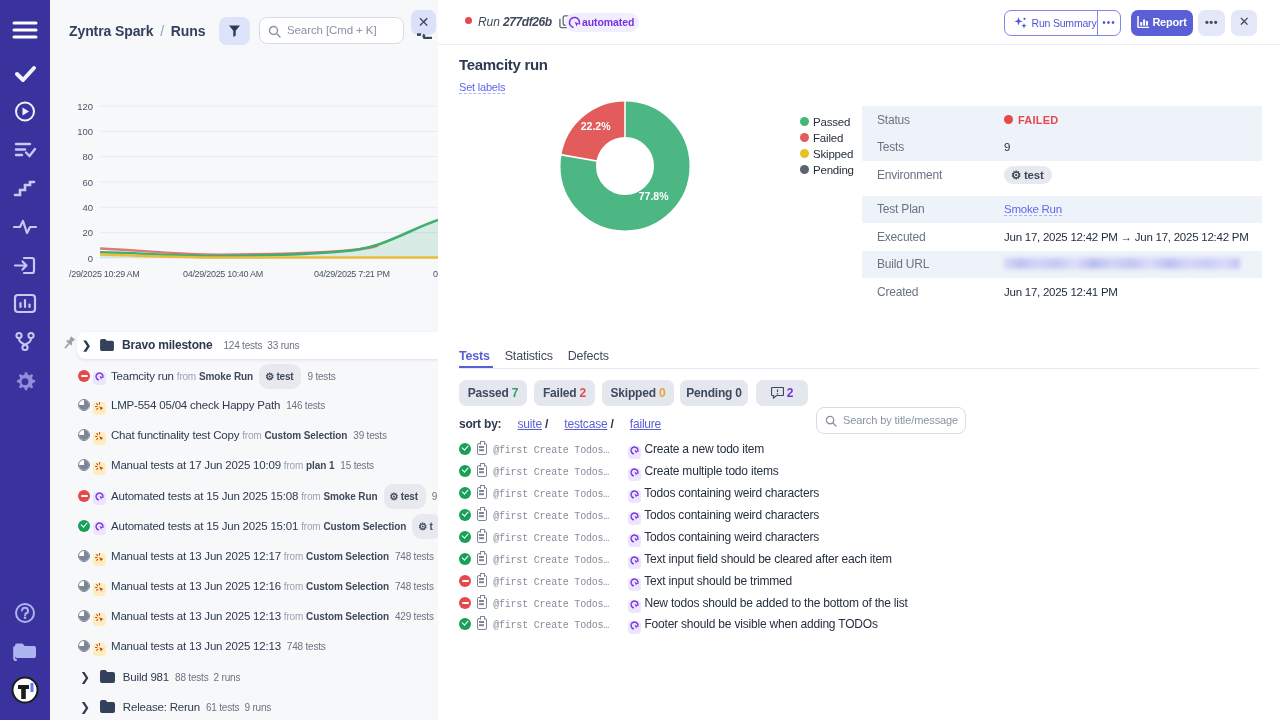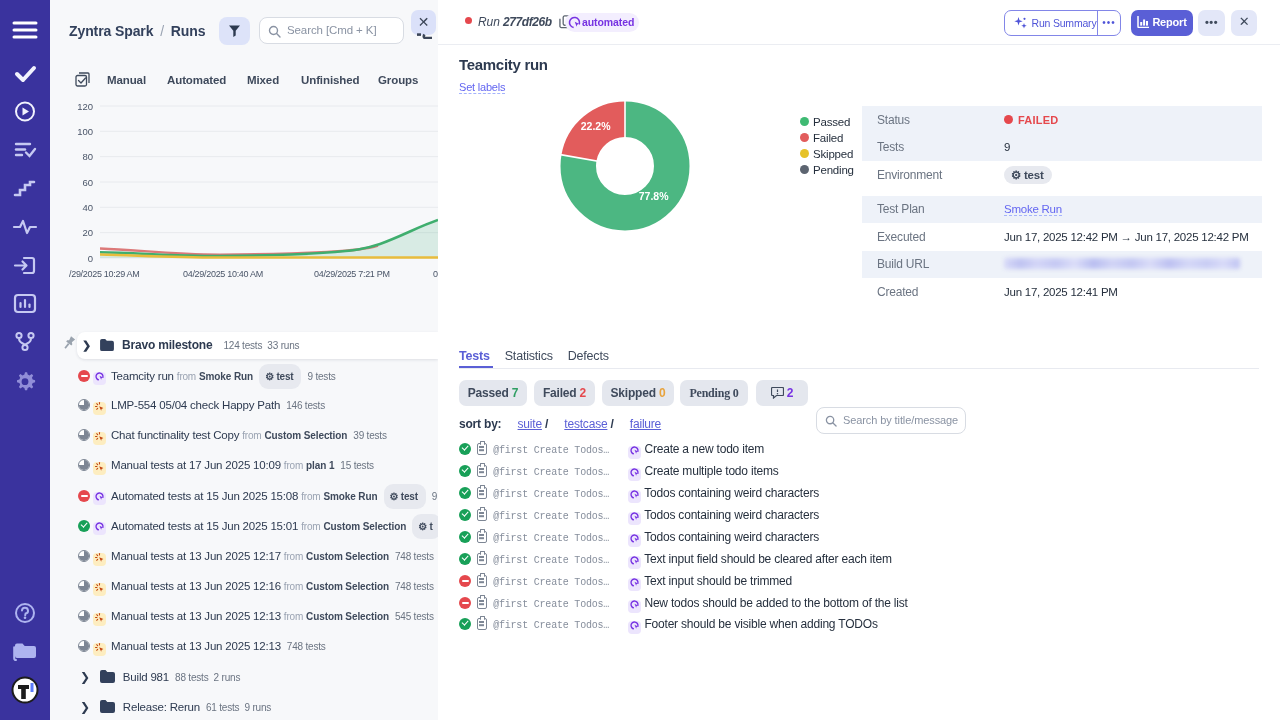--- a/index.html
+++ b/index.html
@@ -154,34 +154,20 @@
         <circle cx="5.5" cy="5.5" r="4" fill="none" stroke="#8a93a3" stroke-width="1.4"></circle>
         <line x1="8.6" y1="8.6" x2="12" y2="12" stroke="#8a93a3" stroke-width="1.4" stroke-linecap="round"></line>
       </svg>Search [Cmd + K]</div>
   <div class="closel">✕</div>
   <svg style="position:absolute; left:366px; top:33px;" width="18" height="6" viewBox="0 0 18 6">
       <g stroke="#3c4658" stroke-width="2.6" fill="none">
         <line x1="1" y1="1.6" x2="5" y2="1.6"></line>
         <path d="M8 5 h8 M9.5 5 c-1.5 0 -2.5 -1.5 -1 -3.5"></path>
       </g>
     </svg>
-  <div class="ltabs">
-    <svg style="position:absolute; left:25px; top:0px;" width="15" height="15" viewBox="0 0 15 15">
-        <g fill="none" stroke="#3f4a5c" stroke-width="1.3">
-          <path d="M4 1 h9 a1 1 0 0 1 1 1 v9"></path>
-          <rect x="1" y="3.5" width="10.5" height="10.5" rx="1.5"></rect>
-          <path d="M3.5 8.5 l2.5 2.5 L10.5 6" stroke-linecap="round" stroke-linejoin="round"></path>
-        </g>
-      </svg>
-    <span style="left:57px">Manual</span>
-    <span style="left:117px">Automated</span>
-    <span style="left:197px">Mixed</span>
-    <span style="left:251px">Unfinished</span>
-    <span style="left:328px">Groups</span>
-  </div>
   <svg id="chart" style="position:absolute; left:0; top:98px;" width="388" height="185" viewBox="0 0 388 185">
     <g stroke="#e8eaee" stroke-width="1">
       <line x1="50" y1="8" x2="388" y2="8"></line>
         <line x1="50" y1="33.3" x2="388" y2="33.3"></line>
         <line x1="50" y1="58.6" x2="388" y2="58.6"></line>
         <line x1="50" y1="84" x2="388" y2="84"></line>
         <line x1="50" y1="109.3" x2="388" y2="109.3"></line>
         <line x1="50" y1="134.6" x2="388" y2="134.6"></line>
         <line x1="50" y1="160" x2="388" y2="160"></line>
     </g>
@@ -278,21 +264,21 @@
             <path d="M6.5 6.5 l6.5 3 -2.8 1.2 -.6 3 z" fill="#c2410c"></path>
           </svg></span> <span class="rr-title">Manual tests at 13 Jun 2025 12:16</span> <span class="from">from</span> <span class="fromname">Custom Selection</span>&nbsp; <span class="count">748 tests</span></div>
     <div class="runrow" style="top:605px; padding-left:28px; line-height:22px;"><span class="st st-part"></span> <span class="ticon man"><svg width="9" height="9" viewBox="0 0 14 14" style="vertical-align:1px;">
             <g stroke="#c2410c" stroke-width="1.6" stroke-linecap="round">
               <line x1="7" y1="0.8" x2="7" y2="3"></line>
               <line x1="2.6" y1="2.6" x2="4.2" y2="4.2"></line>
               <line x1="0.8" y1="7" x2="3" y2="7"></line>
               <line x1="2.6" y1="11.4" x2="4.2" y2="9.8"></line>
             </g>
             <path d="M6.5 6.5 l6.5 3 -2.8 1.2 -.6 3 z" fill="#c2410c"></path>
-          </svg></span> <span class="rr-title">Manual tests at 13 Jun 2025 12:13</span> <span class="from">from</span> <span class="fromname">Custom Selection</span>&nbsp; <span class="count">545 tests</span></div>
+          </svg></span> <span class="rr-title">Manual tests at 13 Jun 2025 12:13</span> <span class="from">from</span> <span class="fromname">Custom Selection</span>&nbsp; <span class="count">429 tests</span></div>
     <div class="runrow" style="top:635px; padding-left:28px; line-height:22px;"><span class="st st-part"></span> <span class="ticon man"><svg width="9" height="9" viewBox="0 0 14 14" style="vertical-align:1px;">
             <g stroke="#c2410c" stroke-width="1.6" stroke-linecap="round">
               <line x1="7" y1="0.8" x2="7" y2="3"></line>
               <line x1="2.6" y1="2.6" x2="4.2" y2="4.2"></line>
               <line x1="0.8" y1="7" x2="3" y2="7"></line>
               <line x1="2.6" y1="11.4" x2="4.2" y2="9.8"></line>
             </g>
             <path d="M6.5 6.5 l6.5 3 -2.8 1.2 -.6 3 z" fill="#c2410c"></path>
           </svg></span> <span class="rr-title">Manual tests at 13 Jun 2025 12:13</span>&nbsp; <span class="count">748 tests</span></div>
     <div class="runrow" style="top:666px; padding-left:30px; line-height:22px;"><span style="color:#2d3a50; font-size:12px;">❯</span>
@@ -385,21 +371,21 @@
         <div class="ival">Jun 17, 2025 12:41 PM</div>
       </div>
   </div>
   <div class="rtabs"><span class="active">Tests</span><span>Statistics</span><span>Defects</span></div>
   <div class="tabline"></div>
   <div class="tabunder"></div>
   <div id="fpills">
     <div class="fpill" style="left:21px; width:68px;">Passed <span style="color:#2f9e63;">7</span></div>
     <div class="fpill" style="left:96px; width:61px;">Failed <span style="color:#e5484d;">2</span></div>
     <div class="fpill" style="left:164px; width:72px;">Skipped <span style="color:#e8a33d;">0</span></div>
-    <div class="fpill" style="left:242px; width:68px;font-family:Liberation Serif, serif;">Pending 0</div>
+    <div class="fpill" style="left:242px; width:68px;">Pending 0</div>
     <div class="fpill" style="left:318px; width:52px;"><svg width="13" height="12" viewBox="0 0 13 12" style="vertical-align:-2px;">
           <path d="M1.5 0.5 h10 a1 1 0 0 1 1 1 v6 a1 1 0 0 1 -1 1 h-6 l-3 2.5 v-2.5 h-1 a1 1 0 0 1 -1 -1 v-6 a1 1 0 0 1 1 -1 z" fill="none" stroke="#3f4a5c" stroke-width="1.2"></path>
           <line x1="6.5" y1="2.5" x2="6.5" y2="5" stroke="#3f4a5c" stroke-width="1.2"></line>
           <circle cx="6.5" cy="6.8" r="0.8" fill="#3f4a5c"></circle>
         </svg> <span style="color:#7733e2;">2</span></div>
   </div>
   <div class="fsearch"><svg style="position:absolute; left:8px; top:7px;" width="12" height="12" viewBox="0 0 13 13">
         <circle cx="5.5" cy="5.5" r="4" fill="none" stroke="#8a93a3" stroke-width="1.4"></circle>
         <line x1="8.6" y1="8.6" x2="12" y2="12" stroke="#8a93a3" stroke-width="1.4" stroke-linecap="round"></line>
       </svg>Search by title/message</div>

